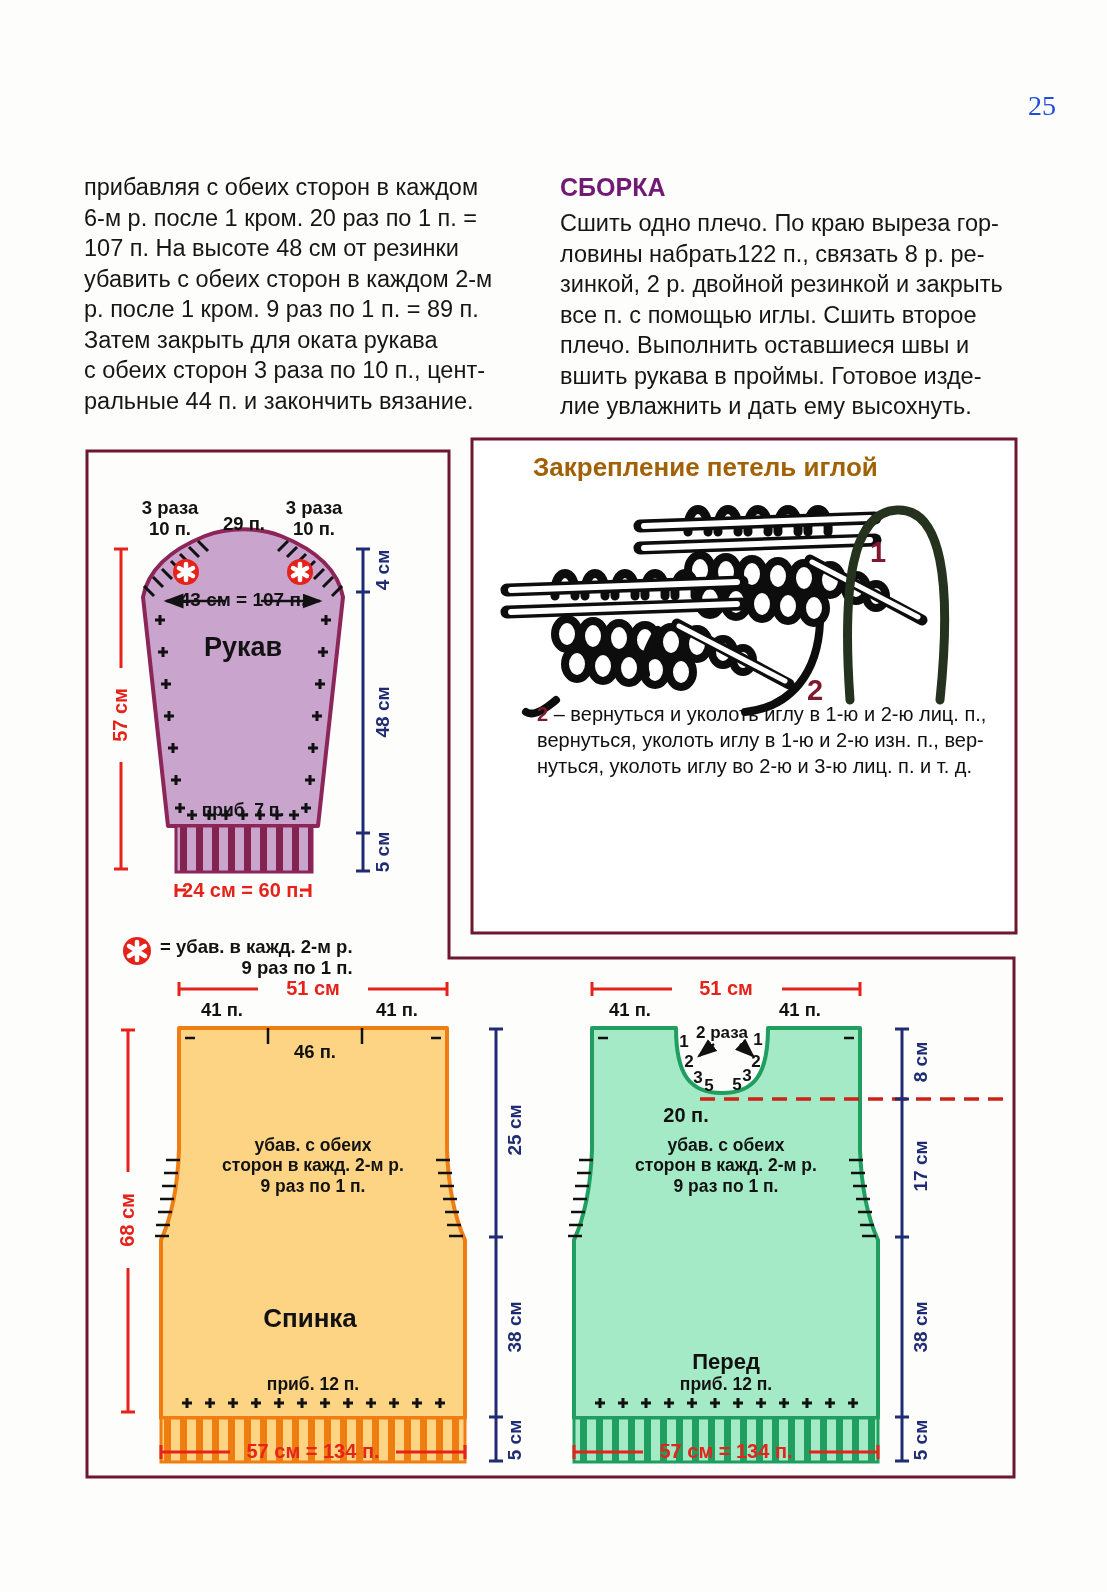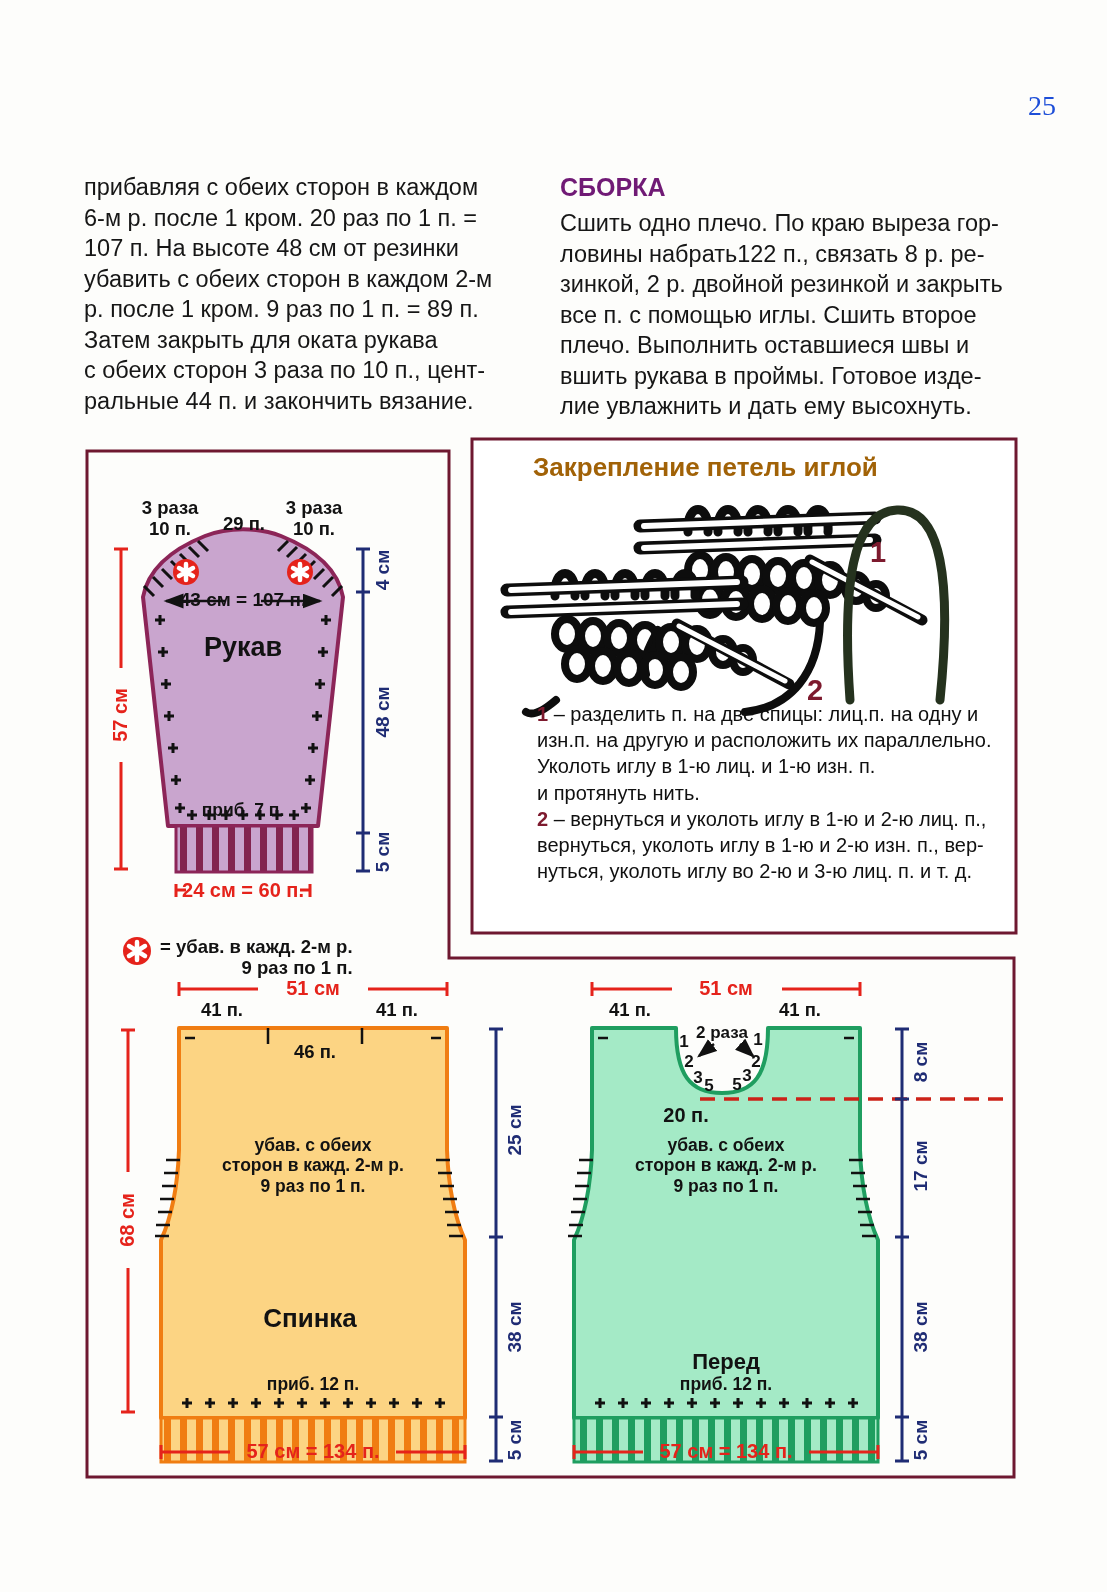--- a/index.html
+++ b/index.html
@@ -170,24 +170,20 @@
       <use href="#motif" transform="translate(527,560)"></use>
       <path d="M745 712 C792 707 818 672 820 622" fill="none" stroke="#0d0d0d" stroke-width="8" stroke-linecap="round"></path>
       <path d="M556 700 C542 712 532 716 526 712" fill="none" stroke="#0d0d0d" stroke-width="8" stroke-linecap="round"></path>
     </g>
   </svg>
 
   <div class="boxtitle">Закрепление петель иглой</div>
   <div class="figno" style="left:878px;top:552px;">1</div>
   <div class="figno" style="left:815px;top:690px;">2</div>
   <div class="steps">
-    <div class="step"><span class="stepnum">1</span> <span>– разделить п. на две спицы: лиц.п. на одну и
-изн.п. на другую и расположить их параллельно.
-Уколоть иглу в 1-ю лиц. и 1-ю изн. п.
-и протянуть нить.</span></div>
     <div class="step"><span class="stepnum">2</span> <span>– вернуться и уколоть иглу в 1-ю и 2-ю лиц. п.,
 вернуться, уколоть иглу в 1-ю и 2-ю изн. п., вер-
 нуться, уколоть иглу во 2-ю и 3-ю лиц. п. и т. д.</span></div>
   </div>
 
   <div class="lbl" style="left:170px;top:518px;font-size:18.5px;">3 раза
 10 п.</div>
   <div class="lbl" style="left:244px;top:524px;font-size:18.5px;">29 п.</div>
   <div class="lbl" style="left:314px;top:518px;font-size:18.5px;">3 раза
 10 п.</div>

